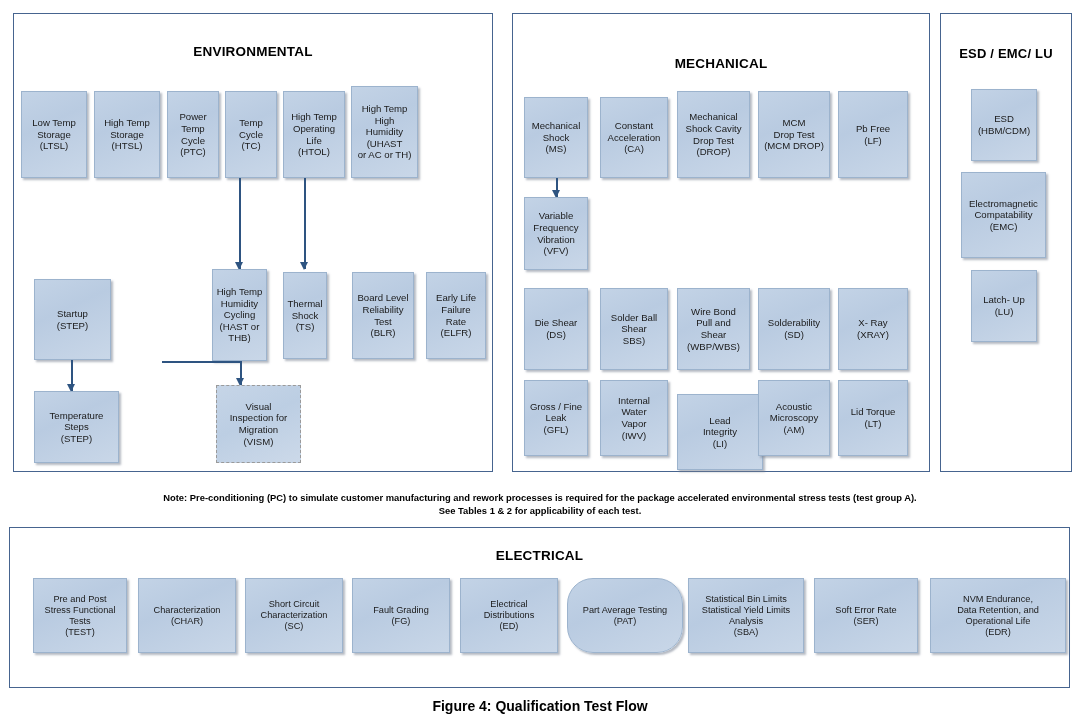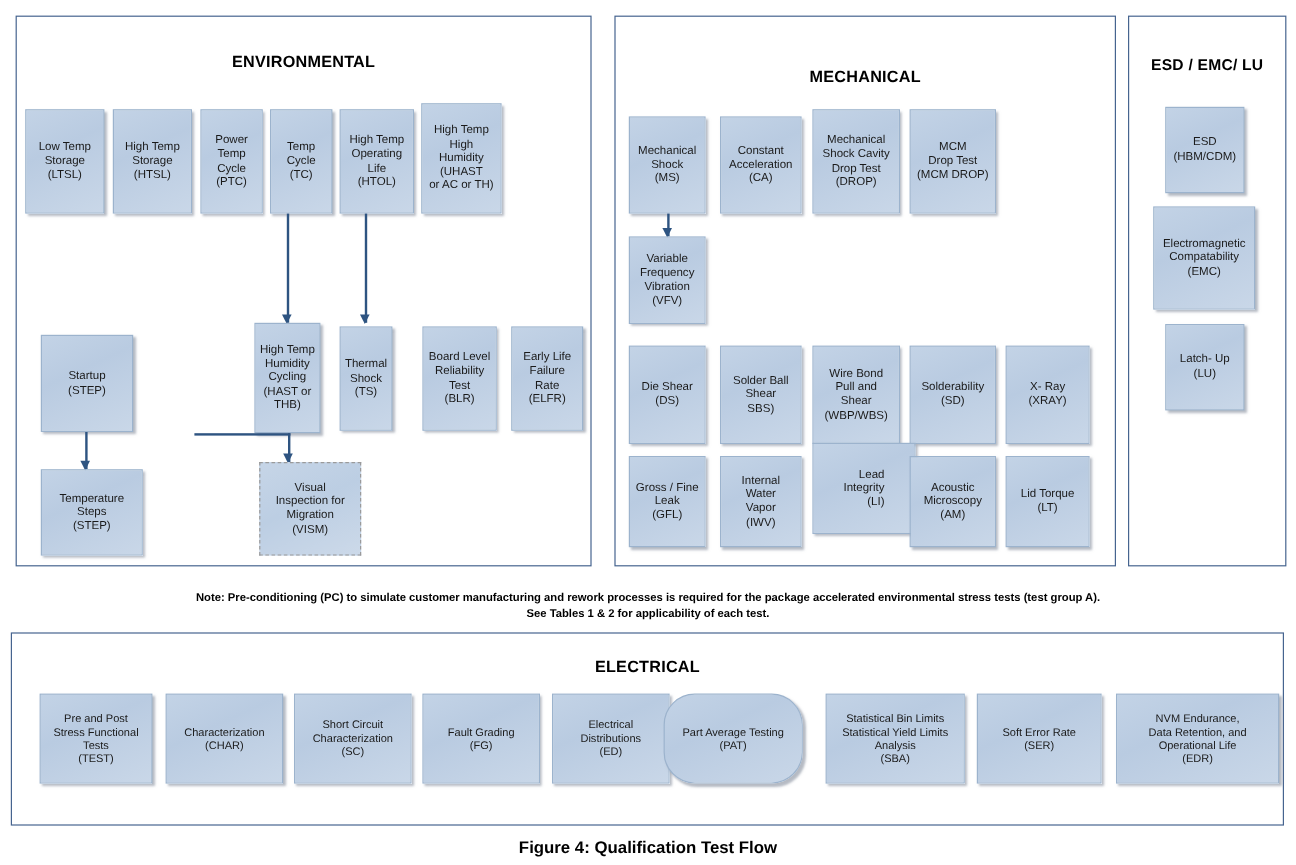--- a/index.html
+++ b/index.html
@@ -176,20 +176,22 @@
     <div class="box" style="left:87px; top:83px; width:68px; height:81px;">Constant
 Acceleration
 (CA)</div>
     <div class="box" style="left:164px; top:77px; width:73px; height:87px;">Mechanical
 Shock Cavity
 Drop Test
 (DROP)</div>
     <div class="box" style="left:245px; top:77px; width:72px; height:87px;">MCM
 Drop Test
 (MCM DROP)</div>
+    <div class="box" style="left:325px; top:77px; width:70px; height:87px;">Pb Free
+(LF)</div>
 
     <div class="arrow" style="left:43px; top:164px; height:19px;">
       <div class="shaft"></div>
         <div class="head"></div>
     </div>
 
     <div class="box" style="left:11px; top:183px; width:64px; height:73px;">Variable
 Frequency
 Vibration
 (VFV)</div>
@@ -208,21 +210,21 @@
     <div class="box" style="left:245px; top:274px; width:72px; height:82px;">Solderability
 (SD)</div>
 
     <div class="box" style="left:11px; top:366px; width:64px; height:76px;">Gross / Fine
 Leak
 (GFL)</div>
     <div class="box" style="left:87px; top:366px; width:68px; height:76px;">Internal
 Water
 Vapor
 (IWV)</div>
-    <div class="box" style="left:164px; top:355px; width:86px; height:76px;text-align:right;">Lead
+    <div class="box" style="left:164px; top:380px; width:86px; height:76px;">Lead
 Integrity
 (LI)</div>
     <div class="box" style="left:245px; top:366px; width:72px; height:76px;">Acoustic
 Microscopy
 (AM)</div>
     <div class="box" style="left:325px; top:366px; width:70px; height:76px;">Lid Torque
 (LT)</div>
   </div>
 
   <div class="panel" style="left:940px; top:13px; width:132px; height:459px;">
@@ -252,21 +254,21 @@
     <div class="box sz-sm" style="left:128px; top:50px; width:98px; height:75px;">Characterization
 (CHAR)</div>
     <div class="box sz-sm" style="left:235px; top:50px; width:98px; height:75px;">Short Circuit
 Characterization
 (SC)</div>
     <div class="box sz-sm" style="left:342px; top:50px; width:98px; height:75px;">Fault Grading
 (FG)</div>
     <div class="box sz-sm" style="left:450px; top:50px; width:98px; height:75px;">Electrical
 Distributions
 (ED)</div>
-    <div class="box sz-sm" style="left:543px; top:50px; width:116px; height:75px;border-radius:26px;">Part Average Testing
+    <div class="box sz-sm" style="left:557px; top:50px; width:116px; height:75px;border-radius:26px;">Part Average Testing
 (PAT)</div>
     <div class="box sz-sm" style="left:678px; top:50px; width:116px; height:75px;">Statistical Bin Limits
 Statistical Yield Limits
 Analysis
 (SBA)</div>
     <div class="box sz-sm" style="left:804px; top:50px; width:104px; height:75px;">Soft Error Rate
 (SER)</div>
     <div class="box sz-sm" style="left:920px; top:50px; width:136px; height:75px;">NVM Endurance,
 Data Retention, and
 Operational Life

